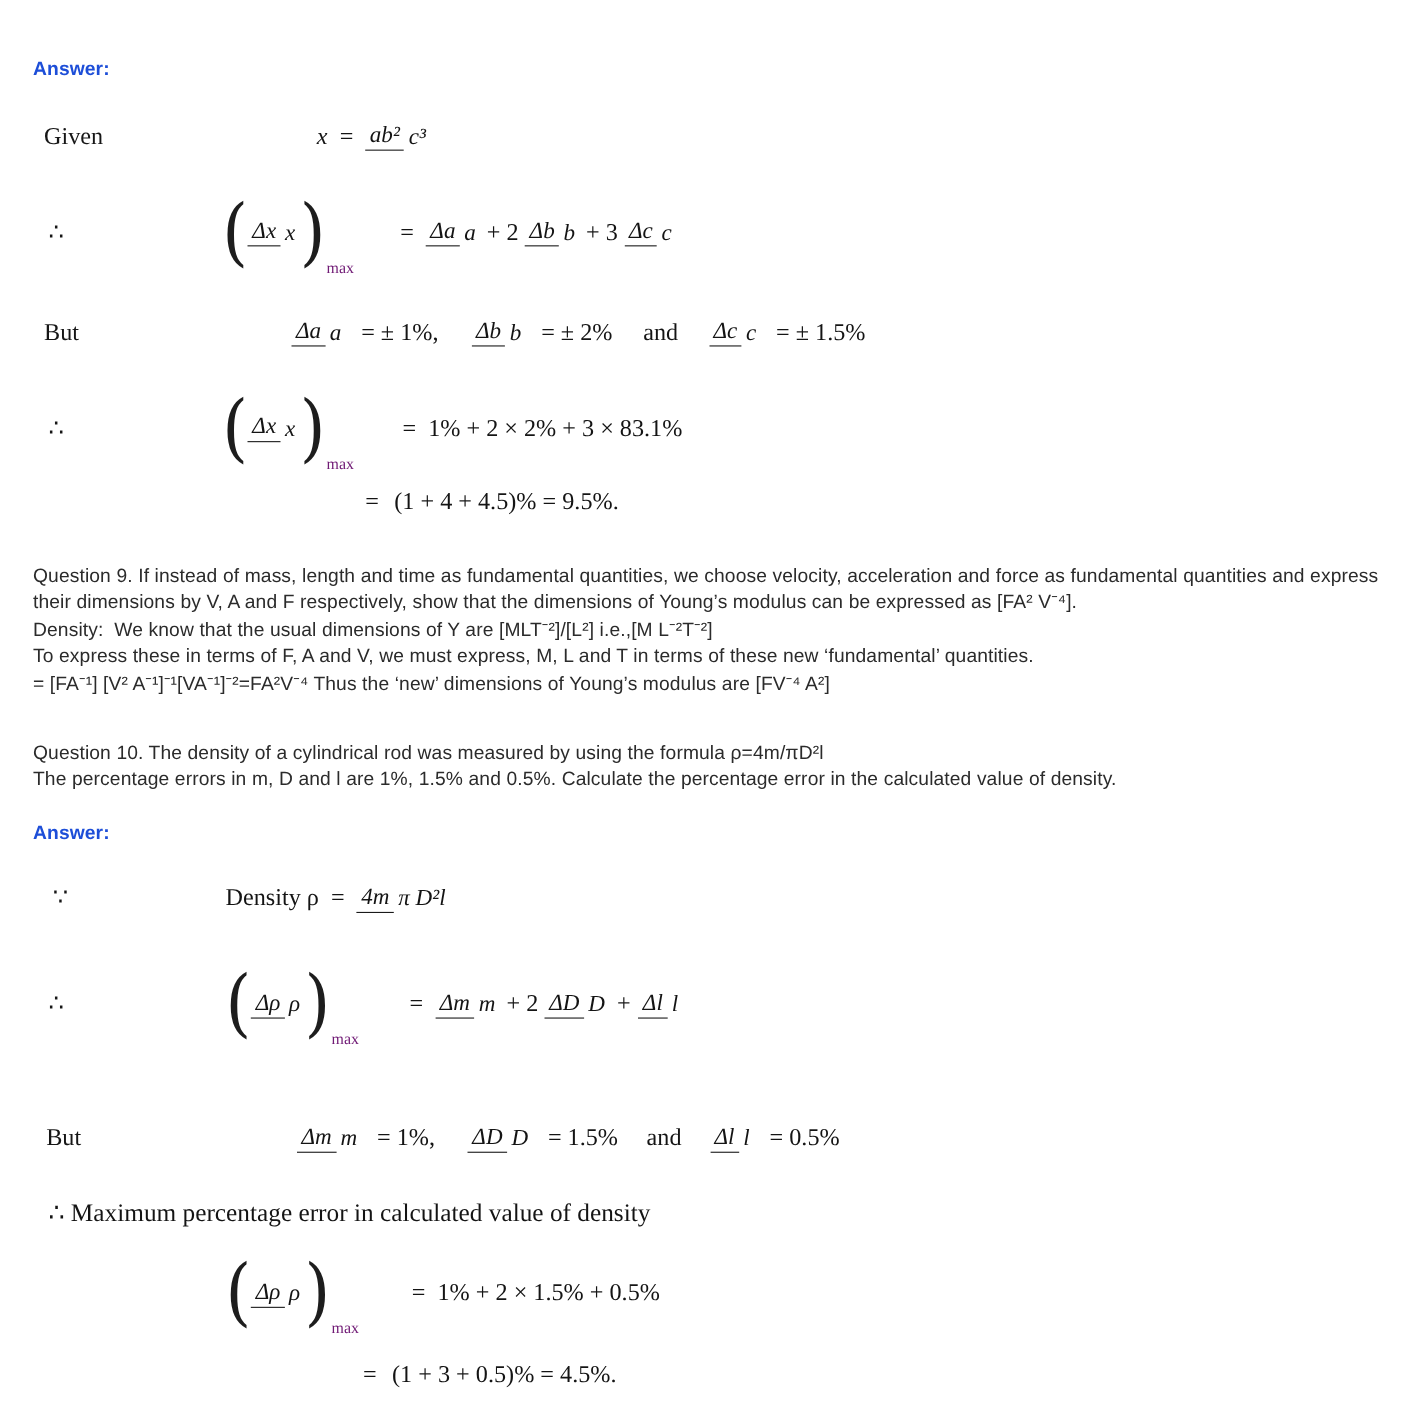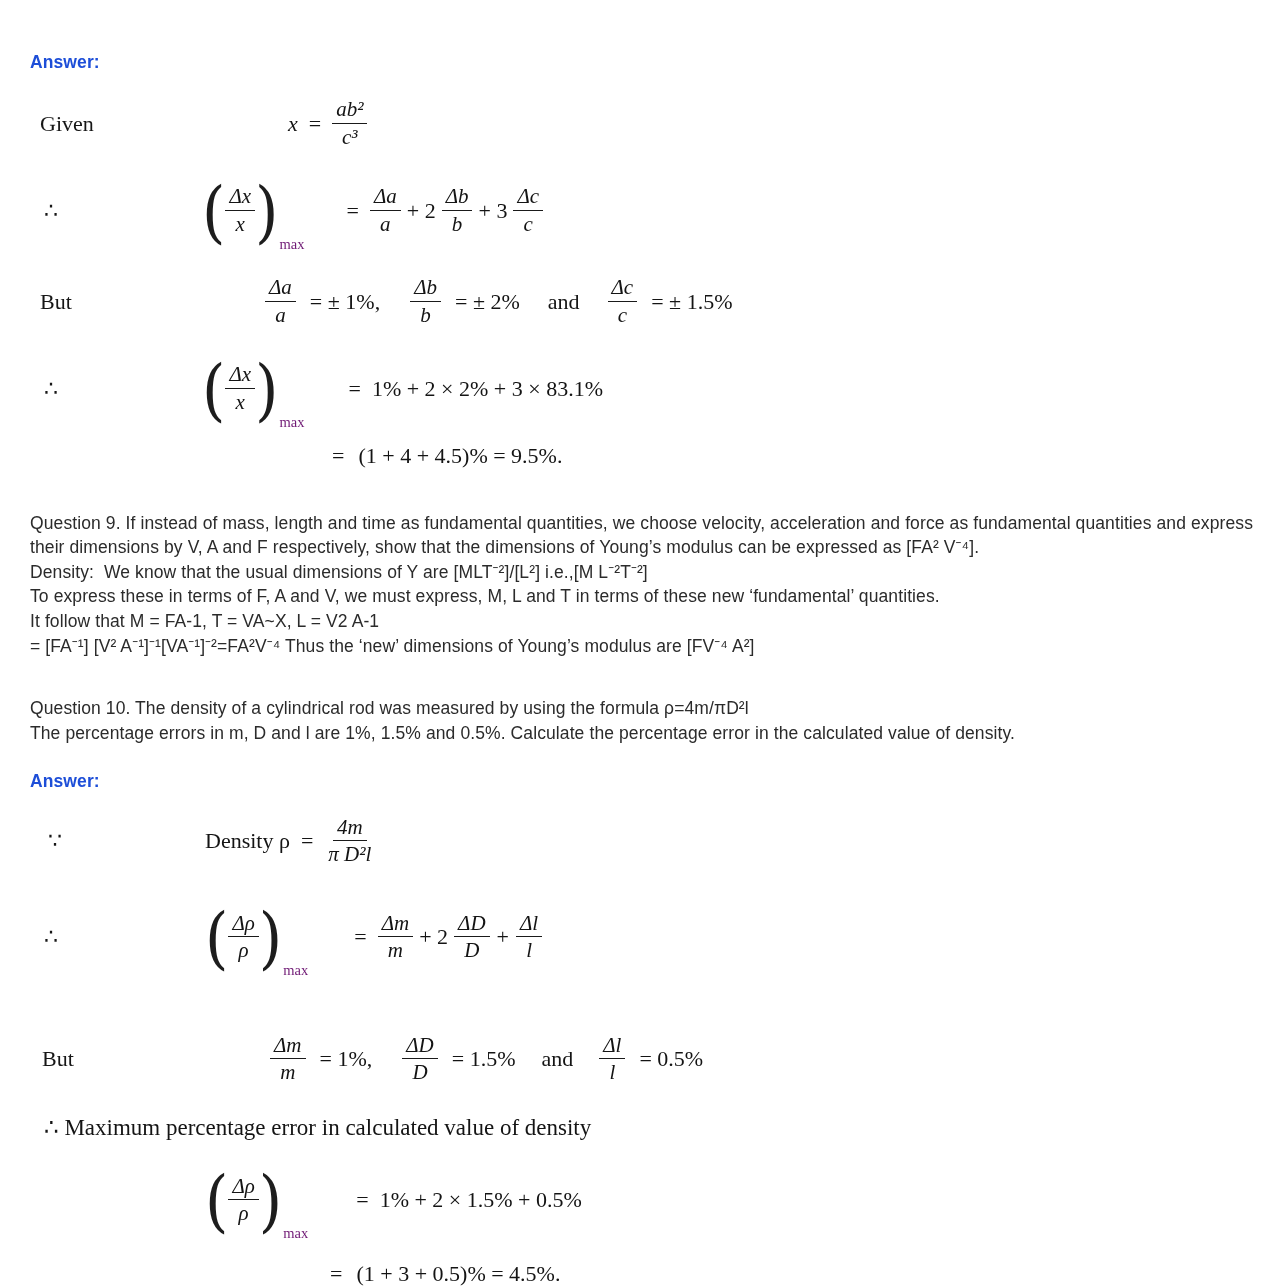--- a/index.html
+++ b/index.html
@@ -23,21 +23,20 @@
     display: flex;
     align-items: center;
     font-family: "Liberation Serif", serif;
     font-size: 22px;
     color: #141414;
   }
   .mlabel { flex: 0 0 auto; font-size: 22px; color: #161616; }
   .it { font-style: italic; }
   .frac {
     display: inline-flex;
-    flex-direction: column;
     align-items: center;
     font-style: italic;
     font-size: 21px;
     line-height: 1.18;
   }
   .fnum { padding: 0 4px 1px; border-bottom: 1.6px solid #1a1a1a; }
   .fden { padding: 1px 4px 0; }
   .pg { display: inline-flex; align-items: center; }
   .bp {
     font-family: "DejaVu Serif", serif;
@@ -146,21 +145,20 @@
   </div>
 
   <div class="mrow" style="margin-top:10px;">
     <span style="margin-left:302px;">=</span>
     <span class="rhs" style="margin-left:14px;">(1 + 4 + 4.5)% = 9.5%.</span>
   </div>
 
   <p class="sans para" style="margin:42px 0 0 0;">Question 9. If instead of mass, length and time as fundamental quantities, we choose velocity, acceleration and force as fundamental quantities and express their dimensions by V, A and F respectively, show that the dimensions of Young’s modulus can be expressed as [FA² V⁻⁴].</p>
   <div class="sans line">Density:  We know that the usual dimensions of Y are [MLT⁻²]/[L²] i.e.,[M L⁻²T⁻²]</div>
   <div class="sans line">To express these in terms of F, A and V, we must express, M, L and T in terms of these new ‘fundamental’ quantities.</div>
-  <div class="sans line">It follow that M = FA-1, T = VA~X, L = V2 A-1</div>
   <div class="sans line">= [FA⁻¹] [V² A⁻¹]⁻¹[VA⁻¹]⁻²=FA²V⁻⁴ Thus the ‘new’ dimensions of Young’s modulus are [FV⁻⁴ A²]</div>
 
   <div class="sans" style="margin-top:38px;">Question 10. The density of a cylindrical rod was measured by using the formula ρ=4m/πD²l</div>
   <div class="sans">The percentage errors in m, D and l are 1%, 1.5% and 0.5%. Calculate the percentage error in the calculated value of density.</div>
   <div class="sans b">Answer:</div>
 
   <div class="mrow" style="margin-top:12px; min-height:70px;">
     <span class="mlabel" style="flex:0 0 175px; padding-left:18px;">∵</span>
     <span>Density ρ</span>
     <span class="meq">=</span>

